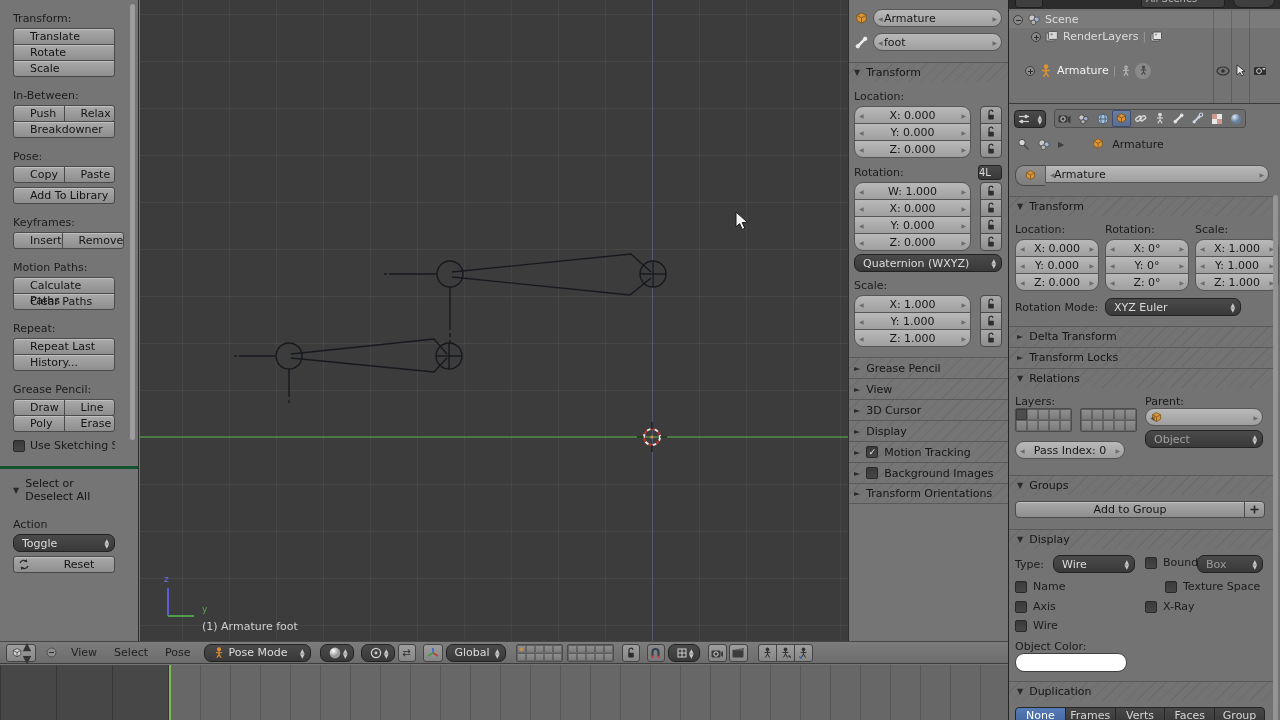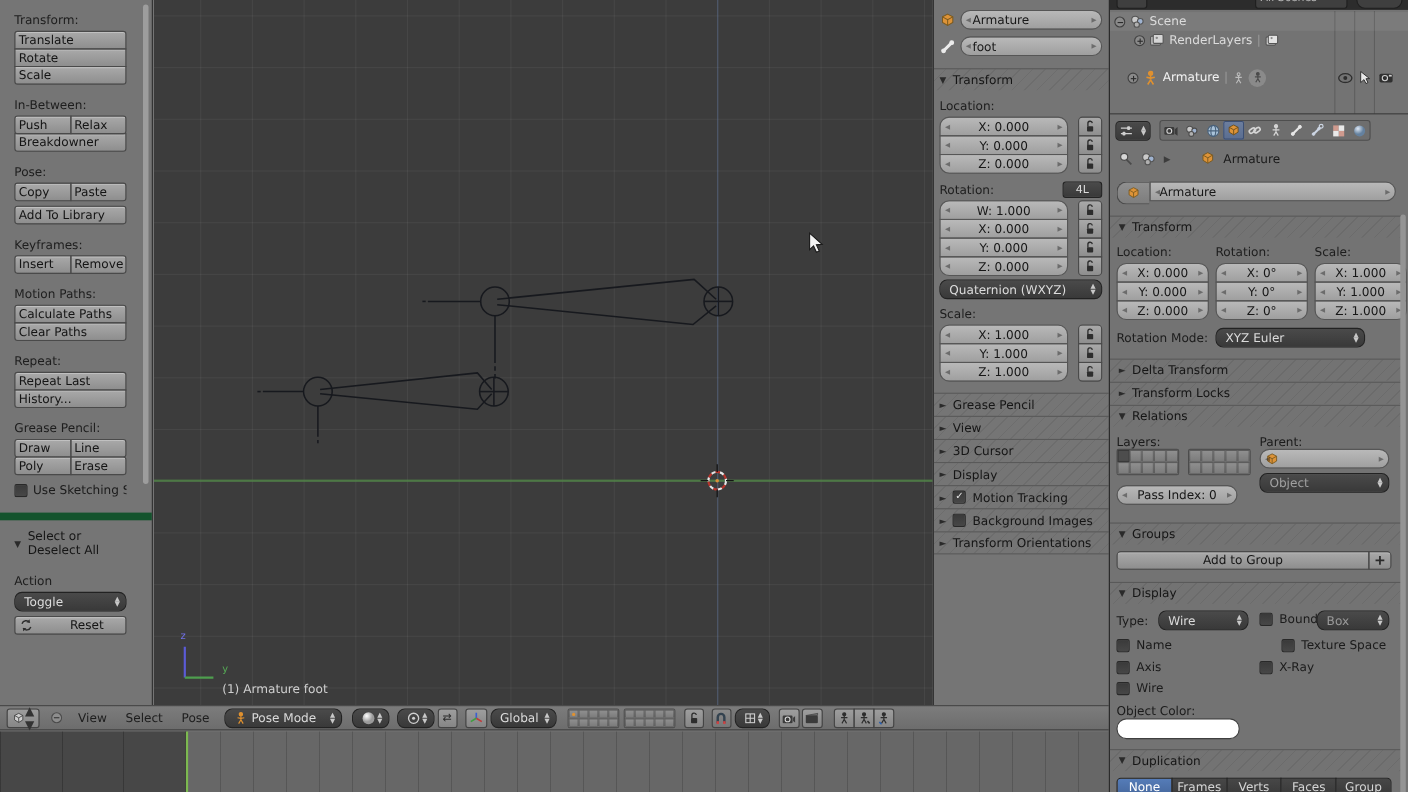--- a/index.html
+++ b/index.html
@@ -1,21 +1,21 @@
 <!DOCTYPE html>
 <html><head>
 <meta charset="utf-8">
 <style>
   * { box-sizing: border-box; margin: 0; padding: 0; }
   html,body { width:1280px; height:720px; overflow:hidden; }
   body { position:relative; font-family:"DejaVu Sans","Liberation Sans",sans-serif; font-size:11px; background:#757575; color:#1b1b1b; }
 
   
   .btn { background:linear-gradient(#a9a9a9,#8e8e8e); border:1px solid #4a4a4a; border-radius:3px;
-         height:17px; line-height:15px; padding-left:3px; color:#141414; box-shadow:inset 0 1px 0 rgba(255,255,255,.28); }
+         height:17px; line-height:15px; padding-left:16px; color:#141414; box-shadow:inset 0 1px 0 rgba(255,255,255,.28); }
   .btn-stack .btn { border-radius:0; margin-top:-1px; }
   .btn-stack .btn:first-child { border-radius:3px 3px 0 0; margin-top:0; }
   .btn-stack .btn:last-child { border-radius:0 0 3px 3px; }
   .btn-row { display:flex; }
   .btn-row .btn { flex:1; }
   .btn-row .btn:first-child { border-radius:3px 0 0 3px; }
   .btn-row .btn:last-child { border-radius:0 3px 3px 0; margin-left:-1px; }
   .dd { background:linear-gradient(#4a4a4a,#393939); border:1px solid #222; border-radius:7px;
         height:18px; display:flex; align-items:center; padding:0 5px 0 8px; color:#dcdcdc; }
   .dd .updn { margin-left:auto; font-size:6px; line-height:5px; color:#c8c8c8; text-align:center; }
@@ -49,21 +49,21 @@
     background-image:linear-gradient(rgba(255,255,255,.05) 1px, transparent 1px),
                      linear-gradient(90deg, rgba(255,255,255,.05) 1px, transparent 1px);
     background-size:47px 47px; background-position:42px 14px; overflow:hidden; }
   #npanel { position:absolute; left:848px; top:0; width:160px; height:641px; background:#757575; border-left:1px solid #2e2e2e; padding:8px 6px 0 5px; }
   #vheader { position:absolute; left:0; top:641px; width:1008px; height:23px; background:linear-gradient(#7c7c7c,#6d6d6d); border-top:1px solid #464646; border-bottom:1px solid #3c3c3c; display:flex; align-items:center; }
   #timeline { position:absolute; left:0; top:665px; width:1008px; height:55px; background:#676767; }
   #right-col { position:absolute; left:1008px; top:0; width:272px; height:720px; background:#737373; border-left:1px solid #242424; }
 
   
   .shelf-group { margin-top:12px; }
-  #select-panel { margin-top:14px; margin-left:-13px; margin-right:-23px; border-top:7px solid #14532d; padding:8px 23px 0 13px; }
+  #select-panel { margin-top:14px; margin-left:-13px; margin-right:-23px; border-top:3px solid #14532d; padding:8px 23px 0 13px; }
 
   
   #vp-info { position:absolute; left:62px; top:620px; color:#cfcfcf; font-size:11px; }
   #axis-gizmo { position:absolute; left:18px; top:578px; }
   #axis-gizmo .zl { position:absolute; left:6px; top:-4px; color:#7070e8; font-size:9px; }
   #axis-gizmo .yl { position:absolute; left:44px; top:26px; color:#55a855; font-size:9px; }
   #green-axis { position:absolute; left:0; top:436px; width:708px; height:2px; background:rgba(80,130,70,.85); }
   #blue-axis { position:absolute; left:512px; top:0; width:1px; height:641px; background:rgba(90,110,150,.55); }
 
   
@@ -310,21 +310,21 @@
           <svg width="10" height="12" viewBox="0 0 10 12">
             <path d="M3 6V3.5A2 2 0 0 1 7 3" fill="none" stroke="#2d2d2d" stroke-width="1.2"></path>
             <rect x="2.2" y="5.7" width="5.6" height="4.8" rx="0.8" fill="#2d2d2d"></rect>
           </svg>
         </div>
     </div>
   </div>
 
   <div style="display:flex;align-items:center;justify-content:space-between;margin-top:7px;">
     <div class="sec-label" style="margin:0;">Rotation:</div>
-    <div class="dd" style="width:36px;height:15px;border-radius:3px;padding:0;justify-content:center;font-size:10px;">
+    <div class="dd" style="width:24px;height:15px;border-radius:3px;padding:0;font-size:10px;">
         <span>4L</span>
       </div>
   </div>
   <div style="display:flex;gap:9px;margin-top:2px;">
     <div class="numstack" style="flex:1;">
       <div class="numfield">W: 1.000</div>
       <div class="numfield">X: 0.000</div>
       <div class="numfield">Y: 0.000</div>
       <div class="numfield">Z: 0.000</div>
     </div>

